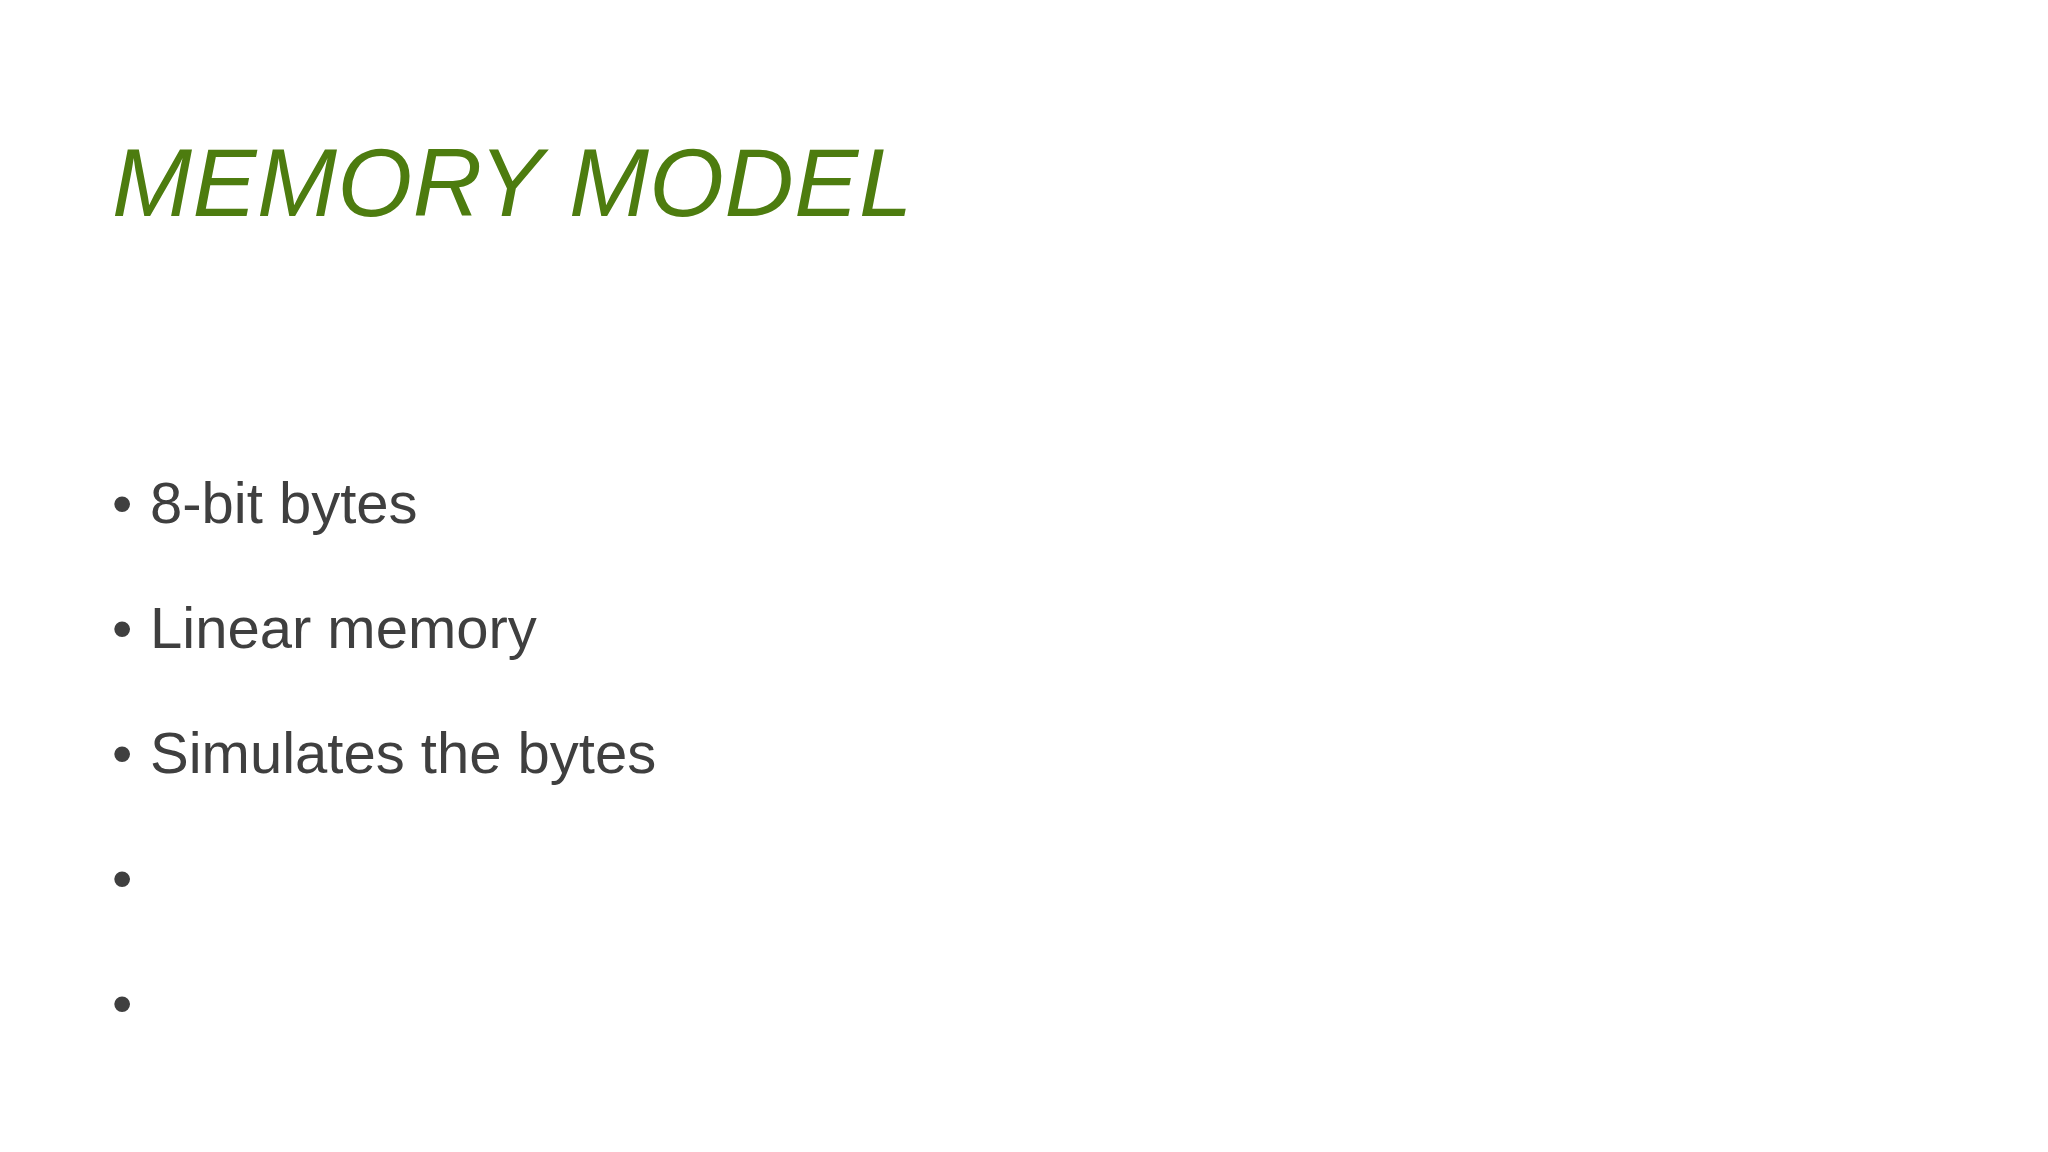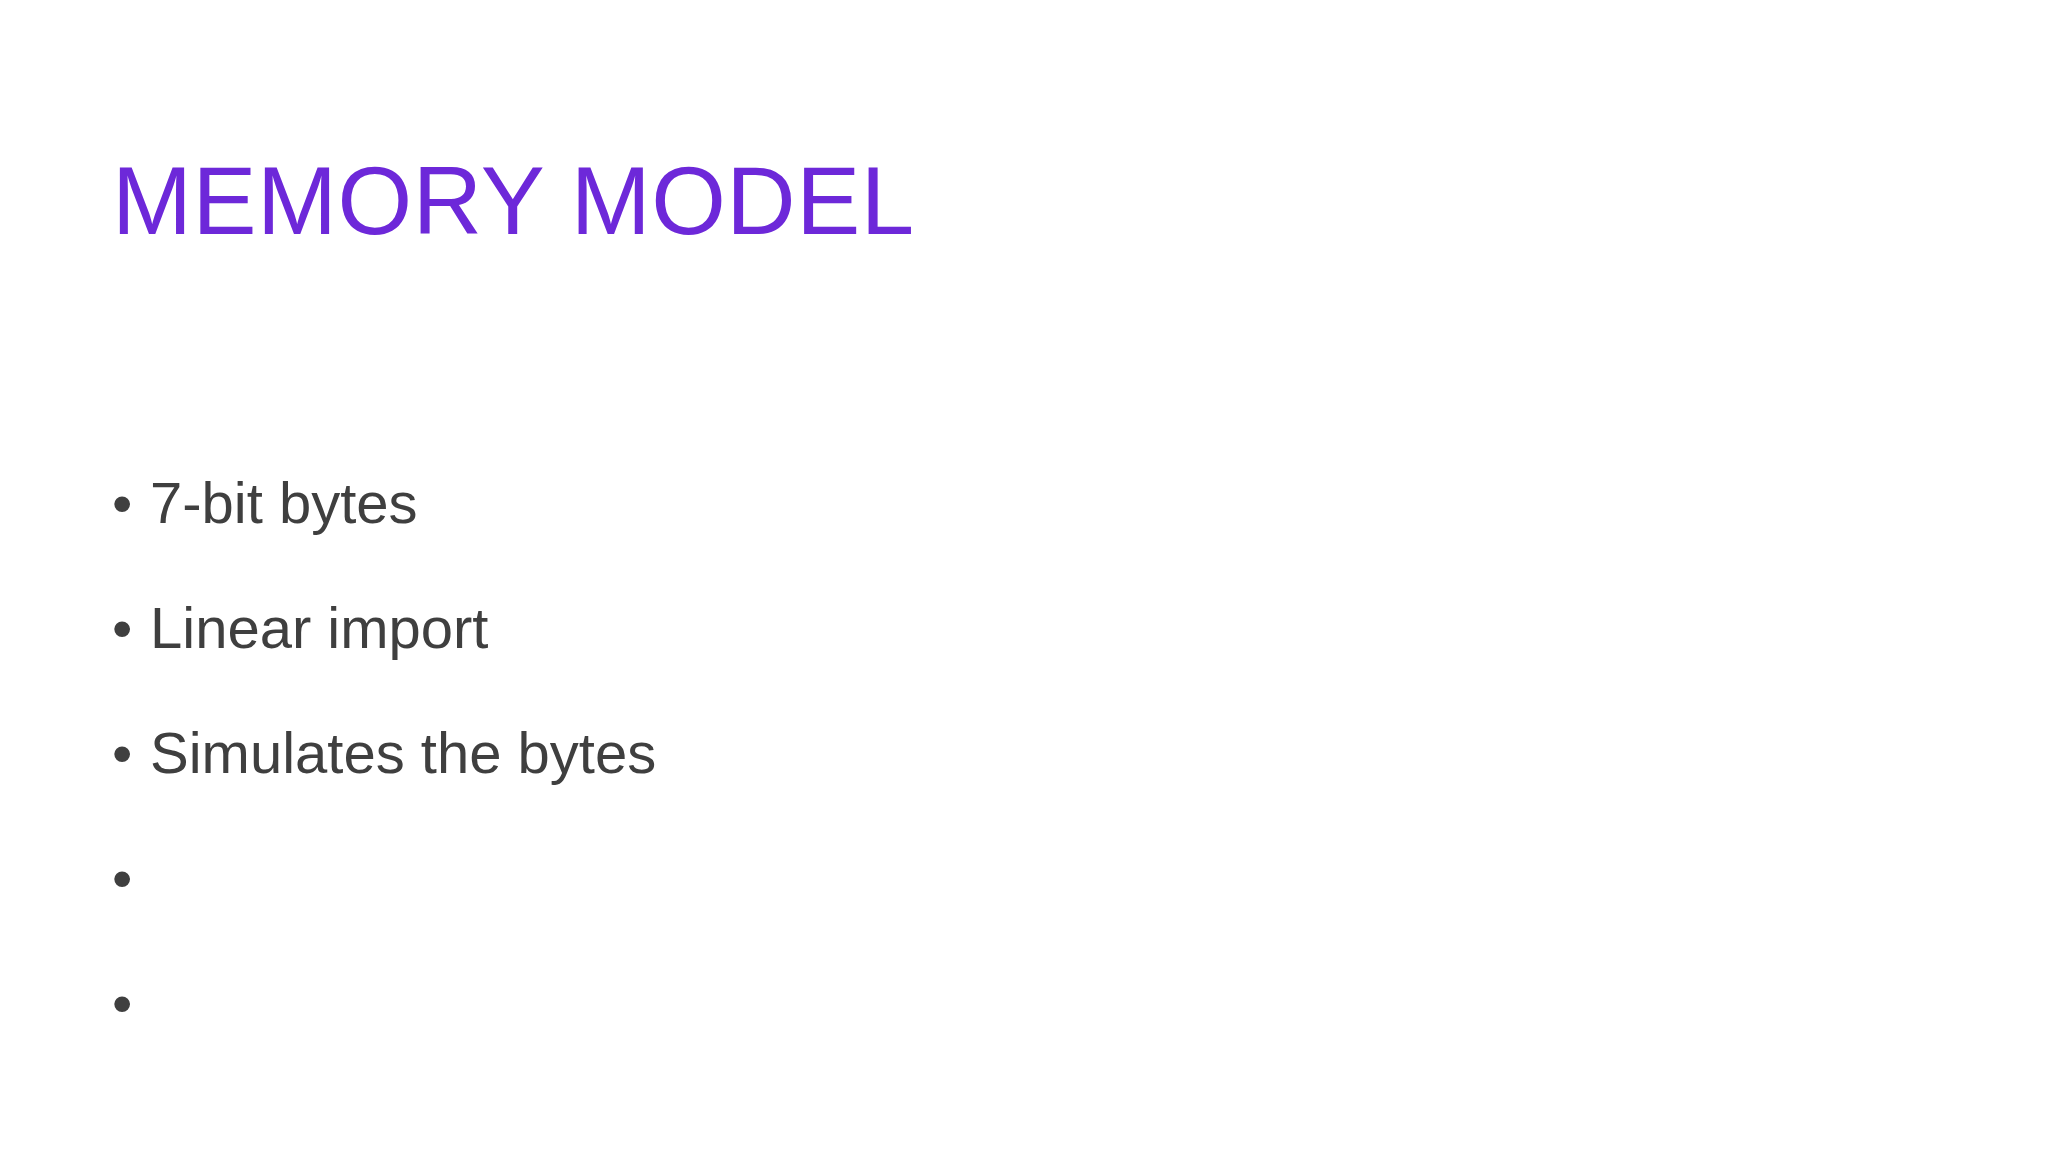--- a/index.html
+++ b/index.html
@@ -18,28 +18,29 @@
     position: relative;
     width: 2048px;
     height: 1152px;
     background: #ffffff;
     box-sizing: border-box;
   }
 
   .slide-title {
     position: absolute;
     left: 112px;
-    top: 80px;
+    top: 62px;
     width: 1820px;
     font-size: 96px;
     line-height: 1.18;
     font-weight: 400;
     letter-spacing: 0.5px;
-    color: #6d28d9;
+    color: #4d7c0f;
     white-space: nowrap;
+    font-style: italic;
   }
 
   .bullet-list {
     position: absolute;
     left: 112px;
     top: 440px;
     width: 1860px;
     list-style: none;
     margin: 0;
     padding: 0;
@@ -74,26 +75,26 @@
 <body>
 
 <div class="slide">
 
   <h1 class="slide-title">MEMORY MODEL</h1>
 
   <ul class="bullet-list">
 
     <li class="bullet-item">
       <span class="bullet-marker">•</span>
-      <span class="bullet-text">7-bit bytes</span>
+      <span class="bullet-text">8-bit bytes</span>
     </li>
 
     <li class="bullet-item">
       <span class="bullet-marker">•</span>
-      <span class="bullet-text">Linear import</span>
+      <span class="bullet-text">Linear memory</span>
     </li>
 
     <li class="bullet-item">
       <span class="bullet-marker">•</span>
       <span class="bullet-text">Simulates the bytes</span>
     </li>
 
     <li class="bullet-item">
       <span class="bullet-marker">•</span>
     </li>

